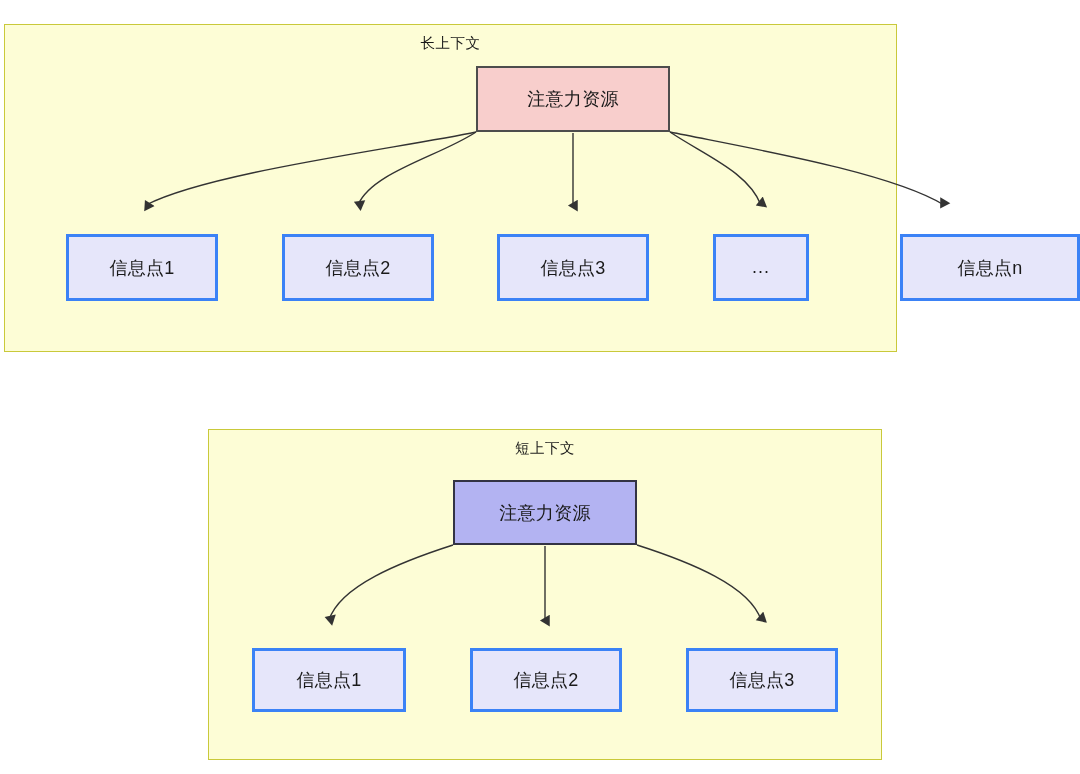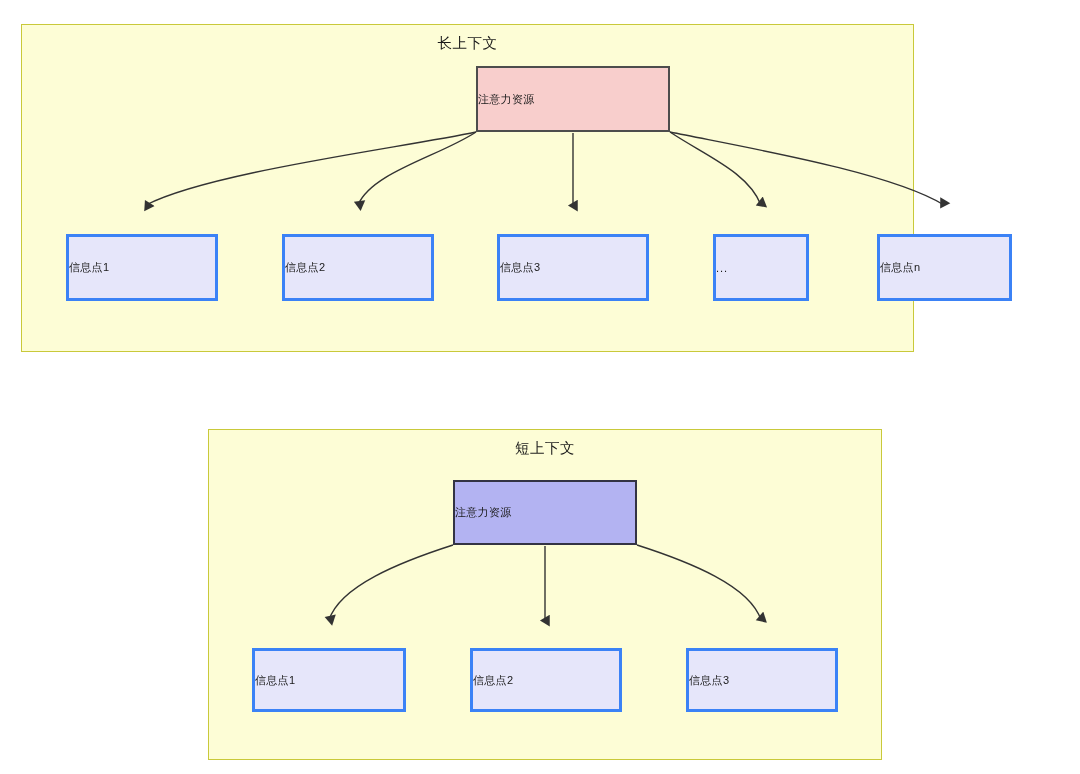--- a/index.html
+++ b/index.html
@@ -43,21 +43,22 @@
     left: 0;
     font-size: 14.5px;
     color: #1a1a1a;
     letter-spacing: 0.5px;
   }
   .node {
     position: absolute;
     box-sizing: border-box;
     display: flex;
     align-items: center;
-    font-size: 11px;
+    justify-content: center;
+    font-size: 18px;
     color: #1a1a1a;
     letter-spacing: 0.3px;
   }
   .node-attention-long {
     background: #F8CECC;
     border: 2px solid #4D4D4D;
   }
   .node-attention-short {
     background: #B3B3F2;
     border: 2px solid #333344;
@@ -68,21 +69,21 @@
   }
   .ellipsis-text {
     letter-spacing: 1px;
   }
 </style>
 </head>
 <body>
 
 <div id="canvas">
 
-  <div class="group-box" style="left:21px; top:24px; width:893px; height:328px;">
+  <div class="group-box" style="left:4px; top:24px; width:893px; height:328px;">
     <div class="group-title">长上下文</div>
   </div>
 
   <svg class="svg-layer" viewBox="0 0 1080 774" width="1080" height="774">
     <defs>
       <marker id="arrowDark" markerWidth="9" markerHeight="9" refX="5.2" refY="4" orient="auto" markerUnits="strokeWidth">
         <path d="M0,0.6 L8.4,0.6 L4.2,7.6 z" fill="#333333"></path>
       </marker>
     </defs>
 
@@ -110,21 +111,21 @@
   </div>
 
   <div class="node node-info" style="left:497px; top:234px; width:152px; height:67px;">
     <span>信息点3</span>
   </div>
 
   <div class="node node-info" style="left:713px; top:234px; width:96px; height:67px;">
     <span class="ellipsis-text">...</span>
   </div>
 
-  <div class="node node-info" style="left:877px; top:234px; width:135px; height:67px;">
+  <div class="node node-info" style="left:900px; top:234px; width:180px; height:67px;">
     <span>信息点n</span>
   </div>
 
   <div class="group-box" style="left:208px; top:429px; width:674px; height:331px;">
     <div class="group-title">短上下文</div>
   </div>
 
   <svg class="svg-layer" viewBox="0 0 1080 774" width="1080" height="774">
 
     <path d="M453,545 C400,562 340,586 329,620" fill="none" stroke="#333333" stroke-width="1.4" marker-end="url(#arrowDark)"></path>

